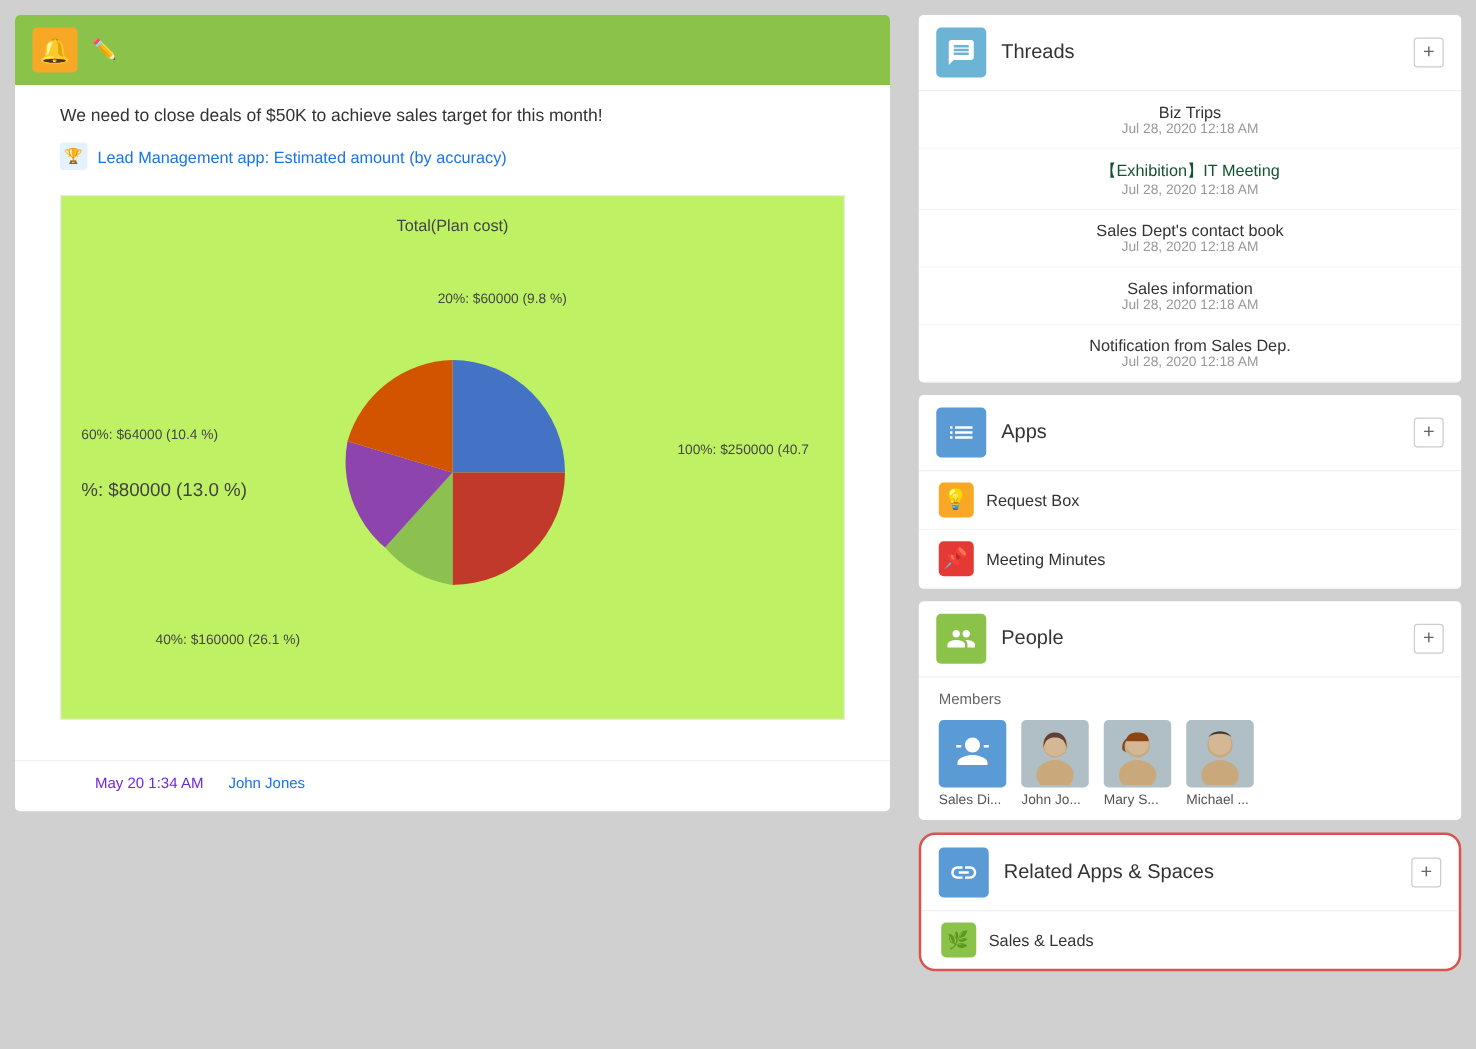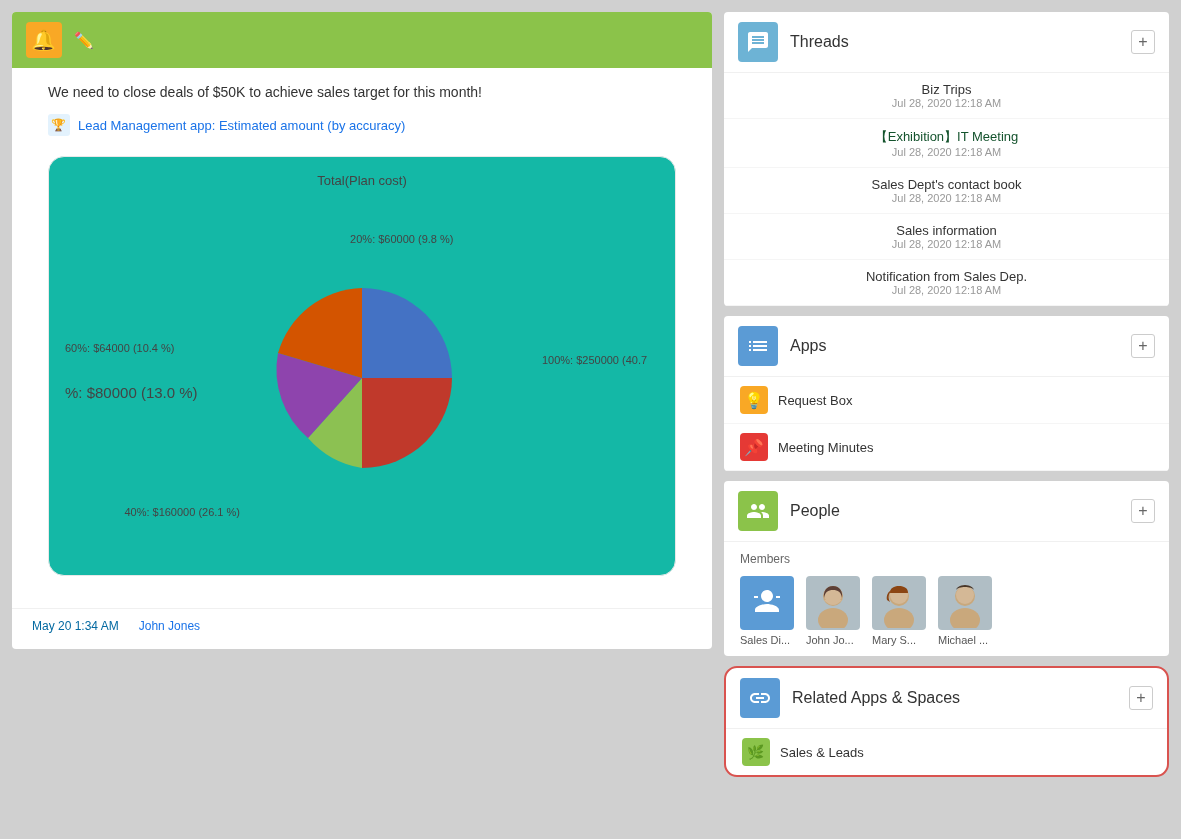--- a/index.html
+++ b/index.html
@@ -86,24 +86,24 @@
       background: #e3f2fd;
       border-radius: 3px;
       display: flex;
       align-items: center;
       justify-content: center;
       font-size: 12px;
     }
 
     .chart-container {
       border: 1px solid #e8e8e8;
-      border-radius: 16px;
+      border-radius: 0;
       padding: 16px;
       margin-bottom: 16px;
-      background: #14b8a6;
+      background: #bef264;
       min-height: 420px;
       position: relative;
       margin-top: 20px;
     }
 
     .chart-title {
       text-align: center;
       font-size: 13px;
       color: #444;
       margin-bottom: 20px;
@@ -119,35 +119,37 @@
 
     .announcement-footer {
       padding: 10px 20px 16px;
       display: flex;
       align-items: center;
       gap: 20px;
       border-top: 1px solid #f0f0f0;
     }
 
     .footer-date {
-      color: #0369a1;
+      color: #6d28d9;
       font-size: 12px;
+      margin-left: 44px;
     }
 
     .footer-author {
       color: #1a73e8;
       font-size: 12px;
     }
 
     
     .right-panel {
       flex: 1;
       display: flex;
       flex-direction: column;
       gap: 10px;
+      margin-left: 11px;
     }
 
     .section-card {
       background: #fff;
       border-radius: 4px;
       overflow: hidden;
     }
 
     .section-header {
       display: flex;

